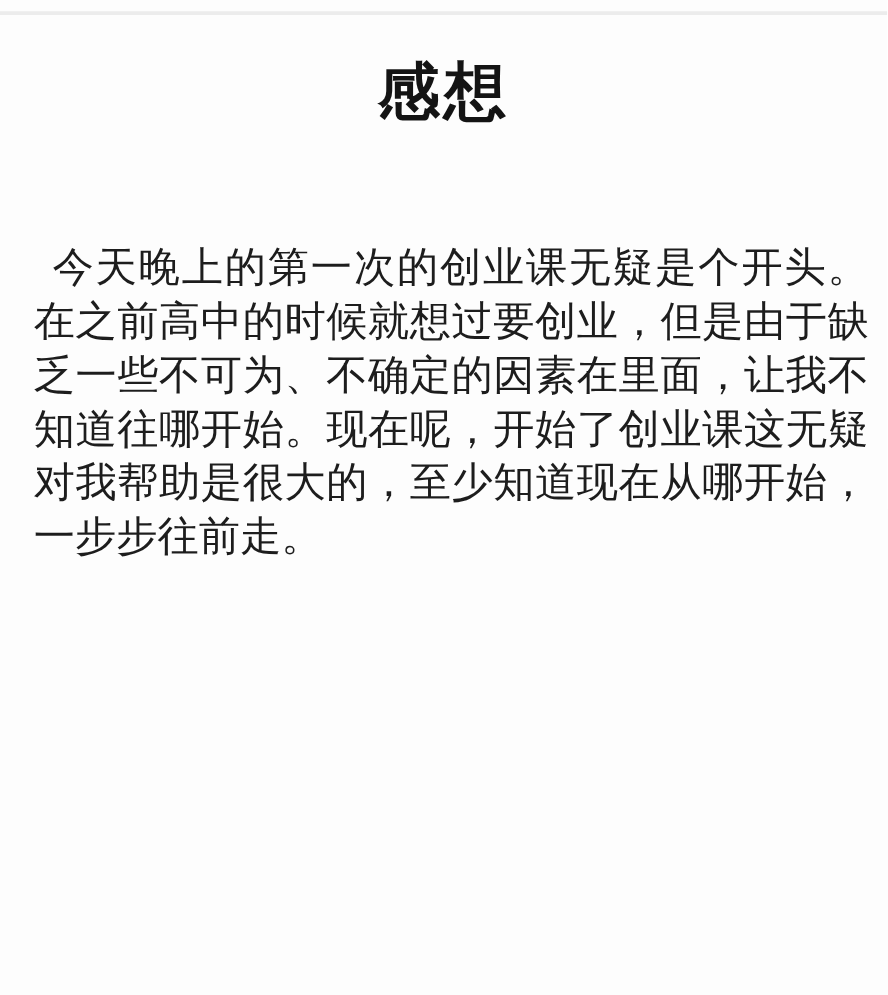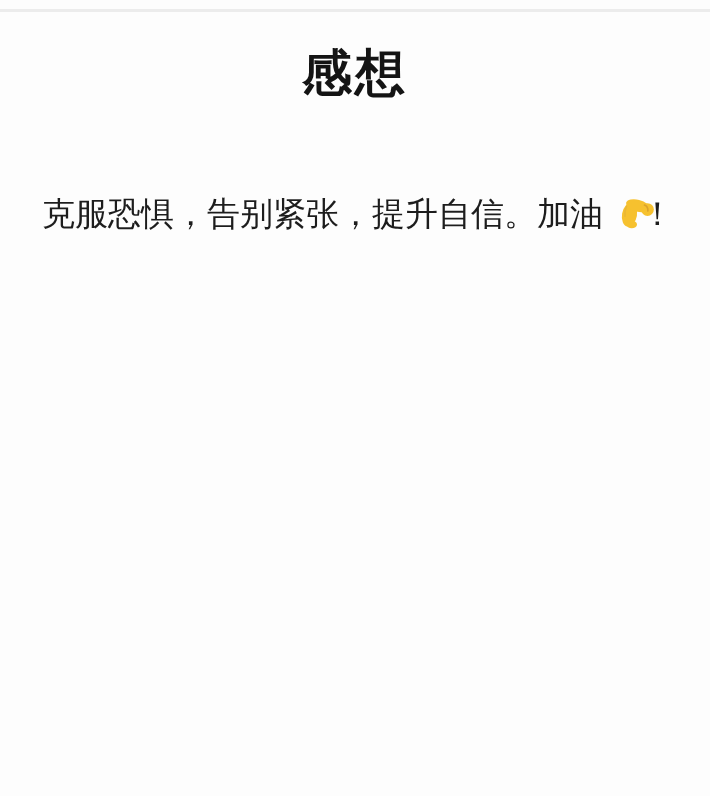--- a/index.html
+++ b/index.html
@@ -60,27 +60,18 @@
 <body>
 
 <div class="page">
 
   <div class="top-divider"></div>
 
   <h1 class="doc-title">感想</h1>
 
   <div class="doc-body">
 
+    <p>今天晚上的第一次的创业课无疑是个开头。在之前高中的时候就想过要创业，但是由于缺乏一些不可为、不确定的因素在里面，让我不知道往哪开始。现在呢，开始了创业课这无疑对我帮助是很大的，至少知道现在从哪开始，一步步往前走。</p>
 
 
-    <p><span>克服恐惧，告别紧张，提升自信。加油</span><span class="emoji"><svg viewBox="0 0 48 48" width="36" height="36" aria-hidden="true">
-          <g fill="#f6c12f">
-            <ellipse cx="14" cy="25" rx="10" ry="16" transform="rotate(10 14 25)"></ellipse>
-            <ellipse cx="25" cy="13" rx="16" ry="8" transform="rotate(14 25 13)"></ellipse>
-            <circle cx="38" cy="18" r="8.5"></circle>
-            <ellipse cx="17" cy="38" rx="7" ry="5"></ellipse>
-          </g>
-          <path d="M34 12 q5 2 4.5 8" stroke="#dba32b" stroke-width="2.2" fill="none" stroke-linecap="round"></path>
-          <path d="M10 14 q-3 6 -2 13" stroke="#e8b637" stroke-width="2" fill="none" stroke-linecap="round"></path>
-        </svg></span><span>！</span></p>
 
   </div>
 </div>
 
 </body></html>

